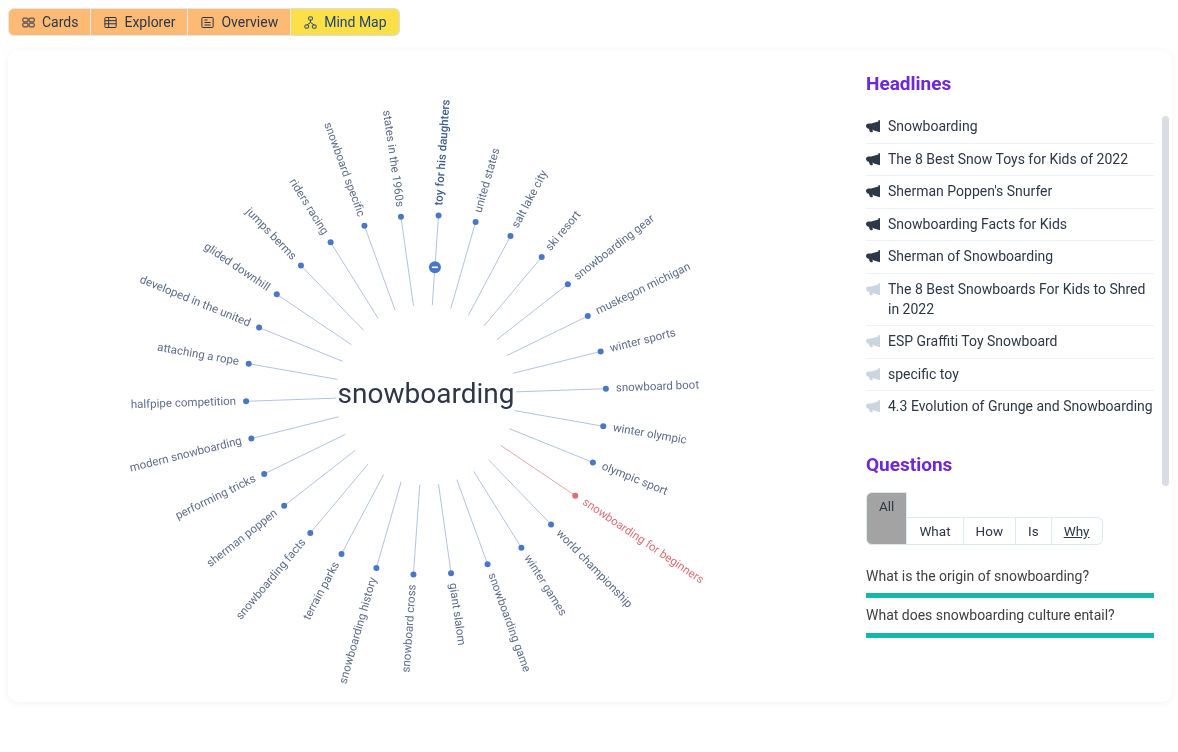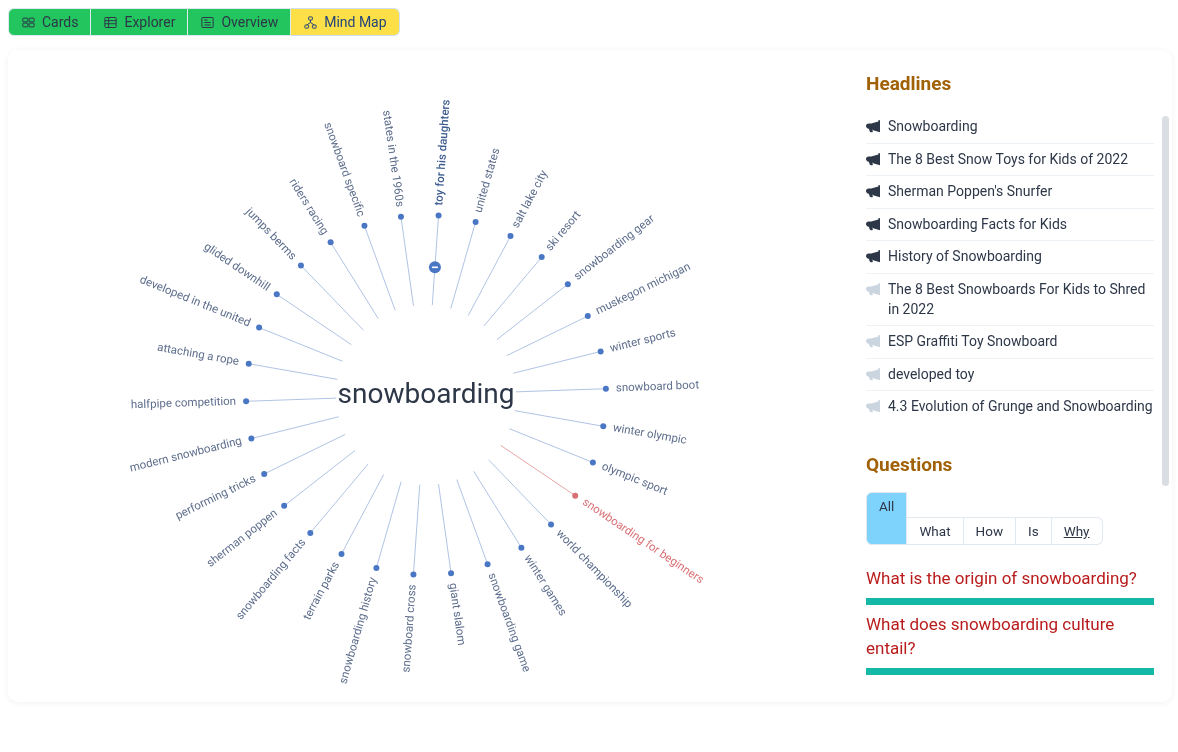--- a/index.html
+++ b/index.html
@@ -16,21 +16,21 @@
     gap: 0;
     margin-bottom: 14px;
   }
   .tab {
     display: flex;
     align-items: center;
     gap: 6px;
     padding: 5px 12px;
     font-size: 14px;
     border: 1px solid #e2e8f0;
-    background: #22c55e;
+    background: #fdba74;
     cursor: pointer;
     color: #2d3748;
   }
   .tab:first-child { border-radius: 6px 0 0 6px; }
   .tab:last-child { border-radius: 0 6px 6px 0; }
   .tab + .tab { border-left: none; }
   .tab.active { background: #fde047; color: #24457a; border-color: #cfe0f6;}
   .tab svg { width: 15px; height: 15px; stroke: currentColor; fill: none; stroke-width: 1.6; }
   .main {
     display: flex;
@@ -62,21 +62,21 @@
     position: absolute;
     right: 3px; top: 66px;
     width: 7px; height: 370px;
     background: #dadde2;
     border-radius: 4px;
   }
   .section-title {
     font-size: 19px;
     font-weight: 700;
     margin: 0 0 16px 0;
-    color: #a16207;
+    color: #6d28d9;
   }
   .headline {
     display: flex;
     align-items: flex-start;
     gap: 8px;
     padding: 6px 0;
     border-bottom: 1px solid #edf2f7;
     font-size: 14px;
     line-height: 1.4;
     cursor: pointer;
@@ -91,28 +91,28 @@
     padding: 5px 12px;
     font-size: 13.5px;
     border: 1px solid #e2e8f0;
     background: #fff;
     cursor: pointer;
     color: #2d3748;
   }
   .filter:first-child { border-radius: 6px 0 0 6px; }
   .filter:last-child { border-radius: 0 6px 6px 0; text-decoration: underline; }
   .filter + .filter { border-left: none; margin-top: 25px; }
-  .filter.active { background: #7dd3fc; }
+  .filter.active { background: #a3a3a3; }
   .question {
     padding: 7px 0;
-    border-bottom: 7px solid #14b8a6;
-    font-size: 17px;
+    border-bottom: 5px solid #14b8a6;
+    font-size: 14px;
     line-height: 1.45;
     cursor: pointer;
-    color: #b91c1c;
+    color: #404040;
   }
   .questions-section { margin-top: 30px; }
 </style>
 </head>
 <body>
 
 <div class="app">
   <div class="tabs">
     <div class="tab">
       <svg viewBox="0 0 24 24">
@@ -278,39 +278,39 @@
           <div class="headline">
             <svg class="bullhorn dark" viewBox="0 0 512 512">
               <path d="M480 32c-17.7 0-32 14.3-32 32V384c0 17.7 14.3 32 32 32s32-14.3 32-32V64c0-17.7-14.3-32-32-32zM416 96L192 160H96c-53 0-96 43-96 96s43 96 96 96h8l35 105c6 18 23 31 42 31h35c24 0 41-23 34-46l-30-90h-28l96 64 224 64V96z"></path>
             </svg>
             <span>Snowboarding Facts for Kids</span>
           </div>
           <div class="headline">
             <svg class="bullhorn dark" viewBox="0 0 512 512">
               <path d="M480 32c-17.7 0-32 14.3-32 32V384c0 17.7 14.3 32 32 32s32-14.3 32-32V64c0-17.7-14.3-32-32-32zM416 96L192 160H96c-53 0-96 43-96 96s43 96 96 96h8l35 105c6 18 23 31 42 31h35c24 0 41-23 34-46l-30-90h-28l96 64 224 64V96z"></path>
             </svg>
-            <span>History of Snowboarding</span>
+            <span>Sherman of Snowboarding</span>
           </div>
           <div class="headline">
             <svg class="bullhorn light" viewBox="0 0 512 512">
               <path d="M480 32c-17.7 0-32 14.3-32 32V384c0 17.7 14.3 32 32 32s32-14.3 32-32V64c0-17.7-14.3-32-32-32zM416 96L192 160H96c-53 0-96 43-96 96s43 96 96 96h8l35 105c6 18 23 31 42 31h35c24 0 41-23 34-46l-30-90h-28l96 64 224 64V96z"></path>
             </svg>
             <span>The 8 Best Snowboards For Kids to Shred in 2022</span>
           </div>
           <div class="headline">
             <svg class="bullhorn light" viewBox="0 0 512 512">
               <path d="M480 32c-17.7 0-32 14.3-32 32V384c0 17.7 14.3 32 32 32s32-14.3 32-32V64c0-17.7-14.3-32-32-32zM416 96L192 160H96c-53 0-96 43-96 96s43 96 96 96h8l35 105c6 18 23 31 42 31h35c24 0 41-23 34-46l-30-90h-28l96 64 224 64V96z"></path>
             </svg>
             <span>ESP Graffiti Toy Snowboard</span>
           </div>
           <div class="headline">
             <svg class="bullhorn light" viewBox="0 0 512 512">
               <path d="M480 32c-17.7 0-32 14.3-32 32V384c0 17.7 14.3 32 32 32s32-14.3 32-32V64c0-17.7-14.3-32-32-32zM416 96L192 160H96c-53 0-96 43-96 96s43 96 96 96h8l35 105c6 18 23 31 42 31h35c24 0 41-23 34-46l-30-90h-28l96 64 224 64V96z"></path>
             </svg>
-            <span>developed toy</span>
+            <span>specific toy</span>
           </div>
           <div class="headline">
             <svg class="bullhorn light" viewBox="0 0 512 512">
               <path d="M480 32c-17.7 0-32 14.3-32 32V384c0 17.7 14.3 32 32 32s32-14.3 32-32V64c0-17.7-14.3-32-32-32zM416 96L192 160H96c-53 0-96 43-96 96s43 96 96 96h8l35 105c6 18 23 31 42 31h35c24 0 41-23 34-46l-30-90h-28l96 64 224 64V96z"></path>
             </svg>
             <span>4.3 Evolution of Grunge and Snowboarding</span>
           </div>
         </div>
 
       <div class="questions-section">

